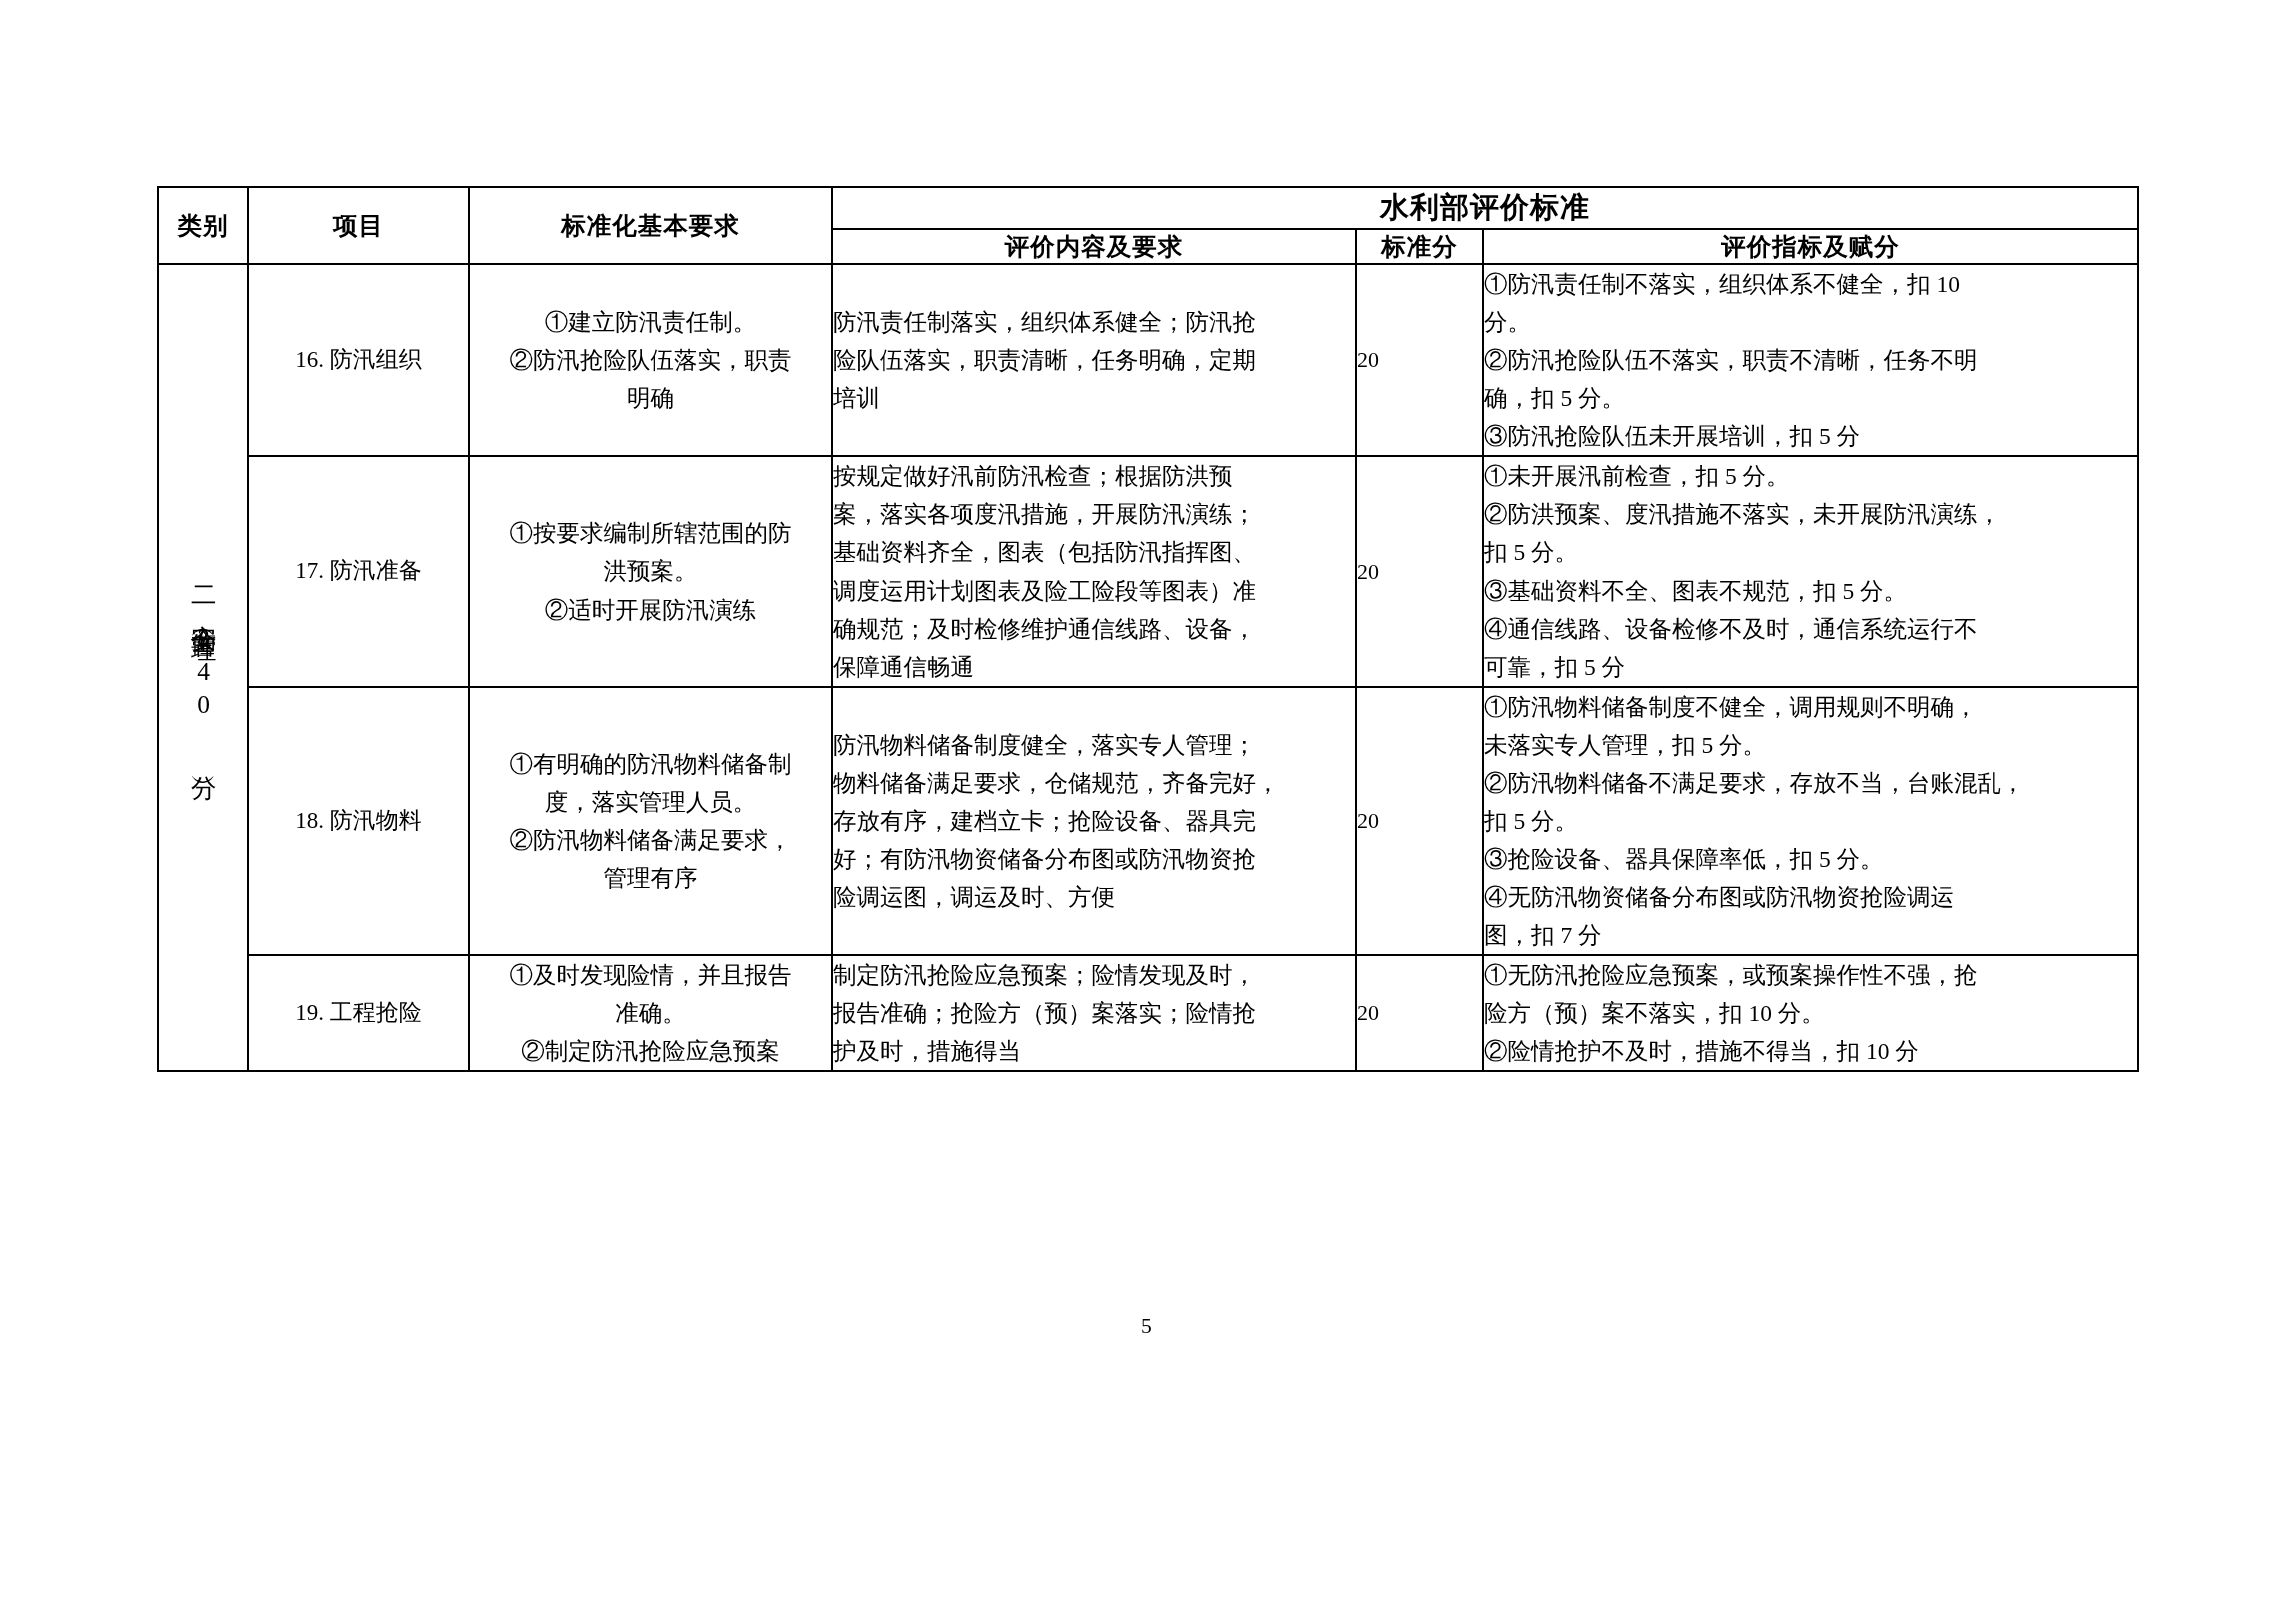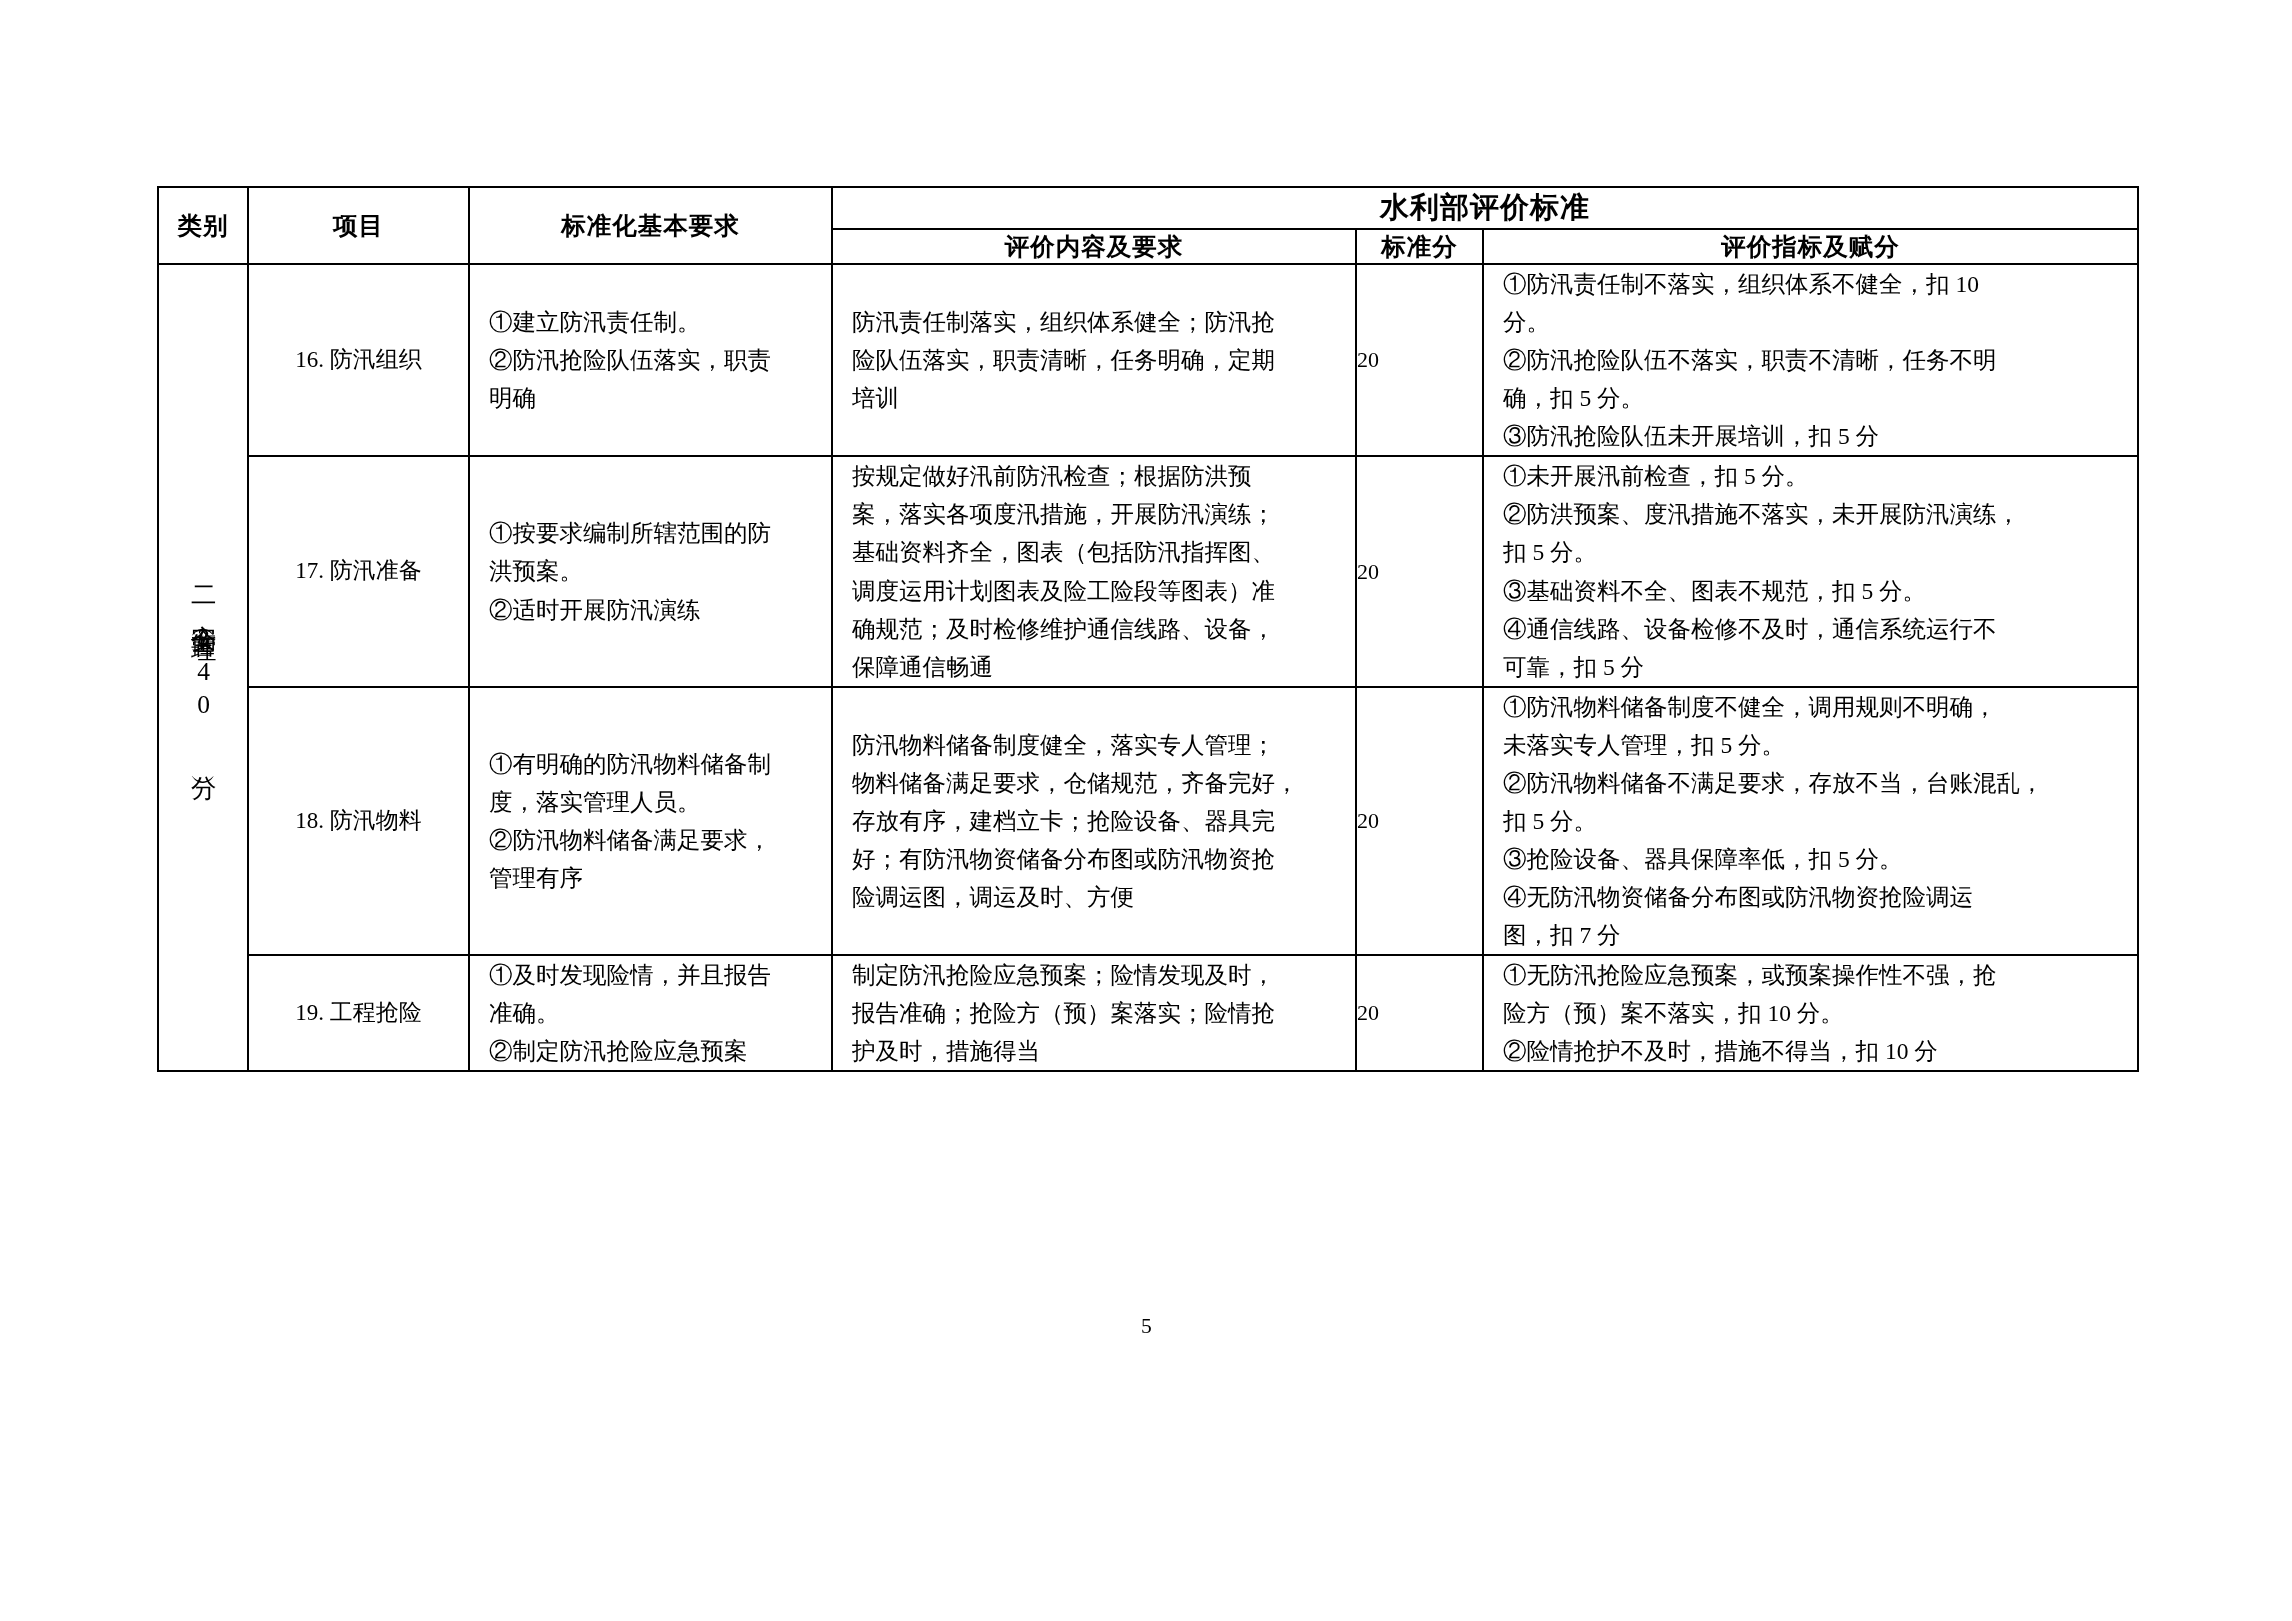--- a/index.html
+++ b/index.html
@@ -81,27 +81,28 @@
     padding: 17.6px 13.7px 17.6px 15.7px;
     text-align: justify;
     text-justify: inter-ideograph;
     vertical-align: middle;
   }
   .req-cell {
     font-size: 23.5px;
     line-height: 1.62;
     padding: 17.6px 13.7px 17.6px 15.7px;
     vertical-align: middle;
+    text-align: center;
   }
   .score-cell {
     text-align: left;
     font-size: 22px;
     vertical-align: middle;
   }
-  .line { display: block; padding-left: 19px; }
+  .line { display: block; }
   .pageno {
     position: absolute;
     left: 0;
     right: 0;
     bottom: 76px;
     text-align: center;
     font-size: 21.6px;
   }
 </style>
 </head>

